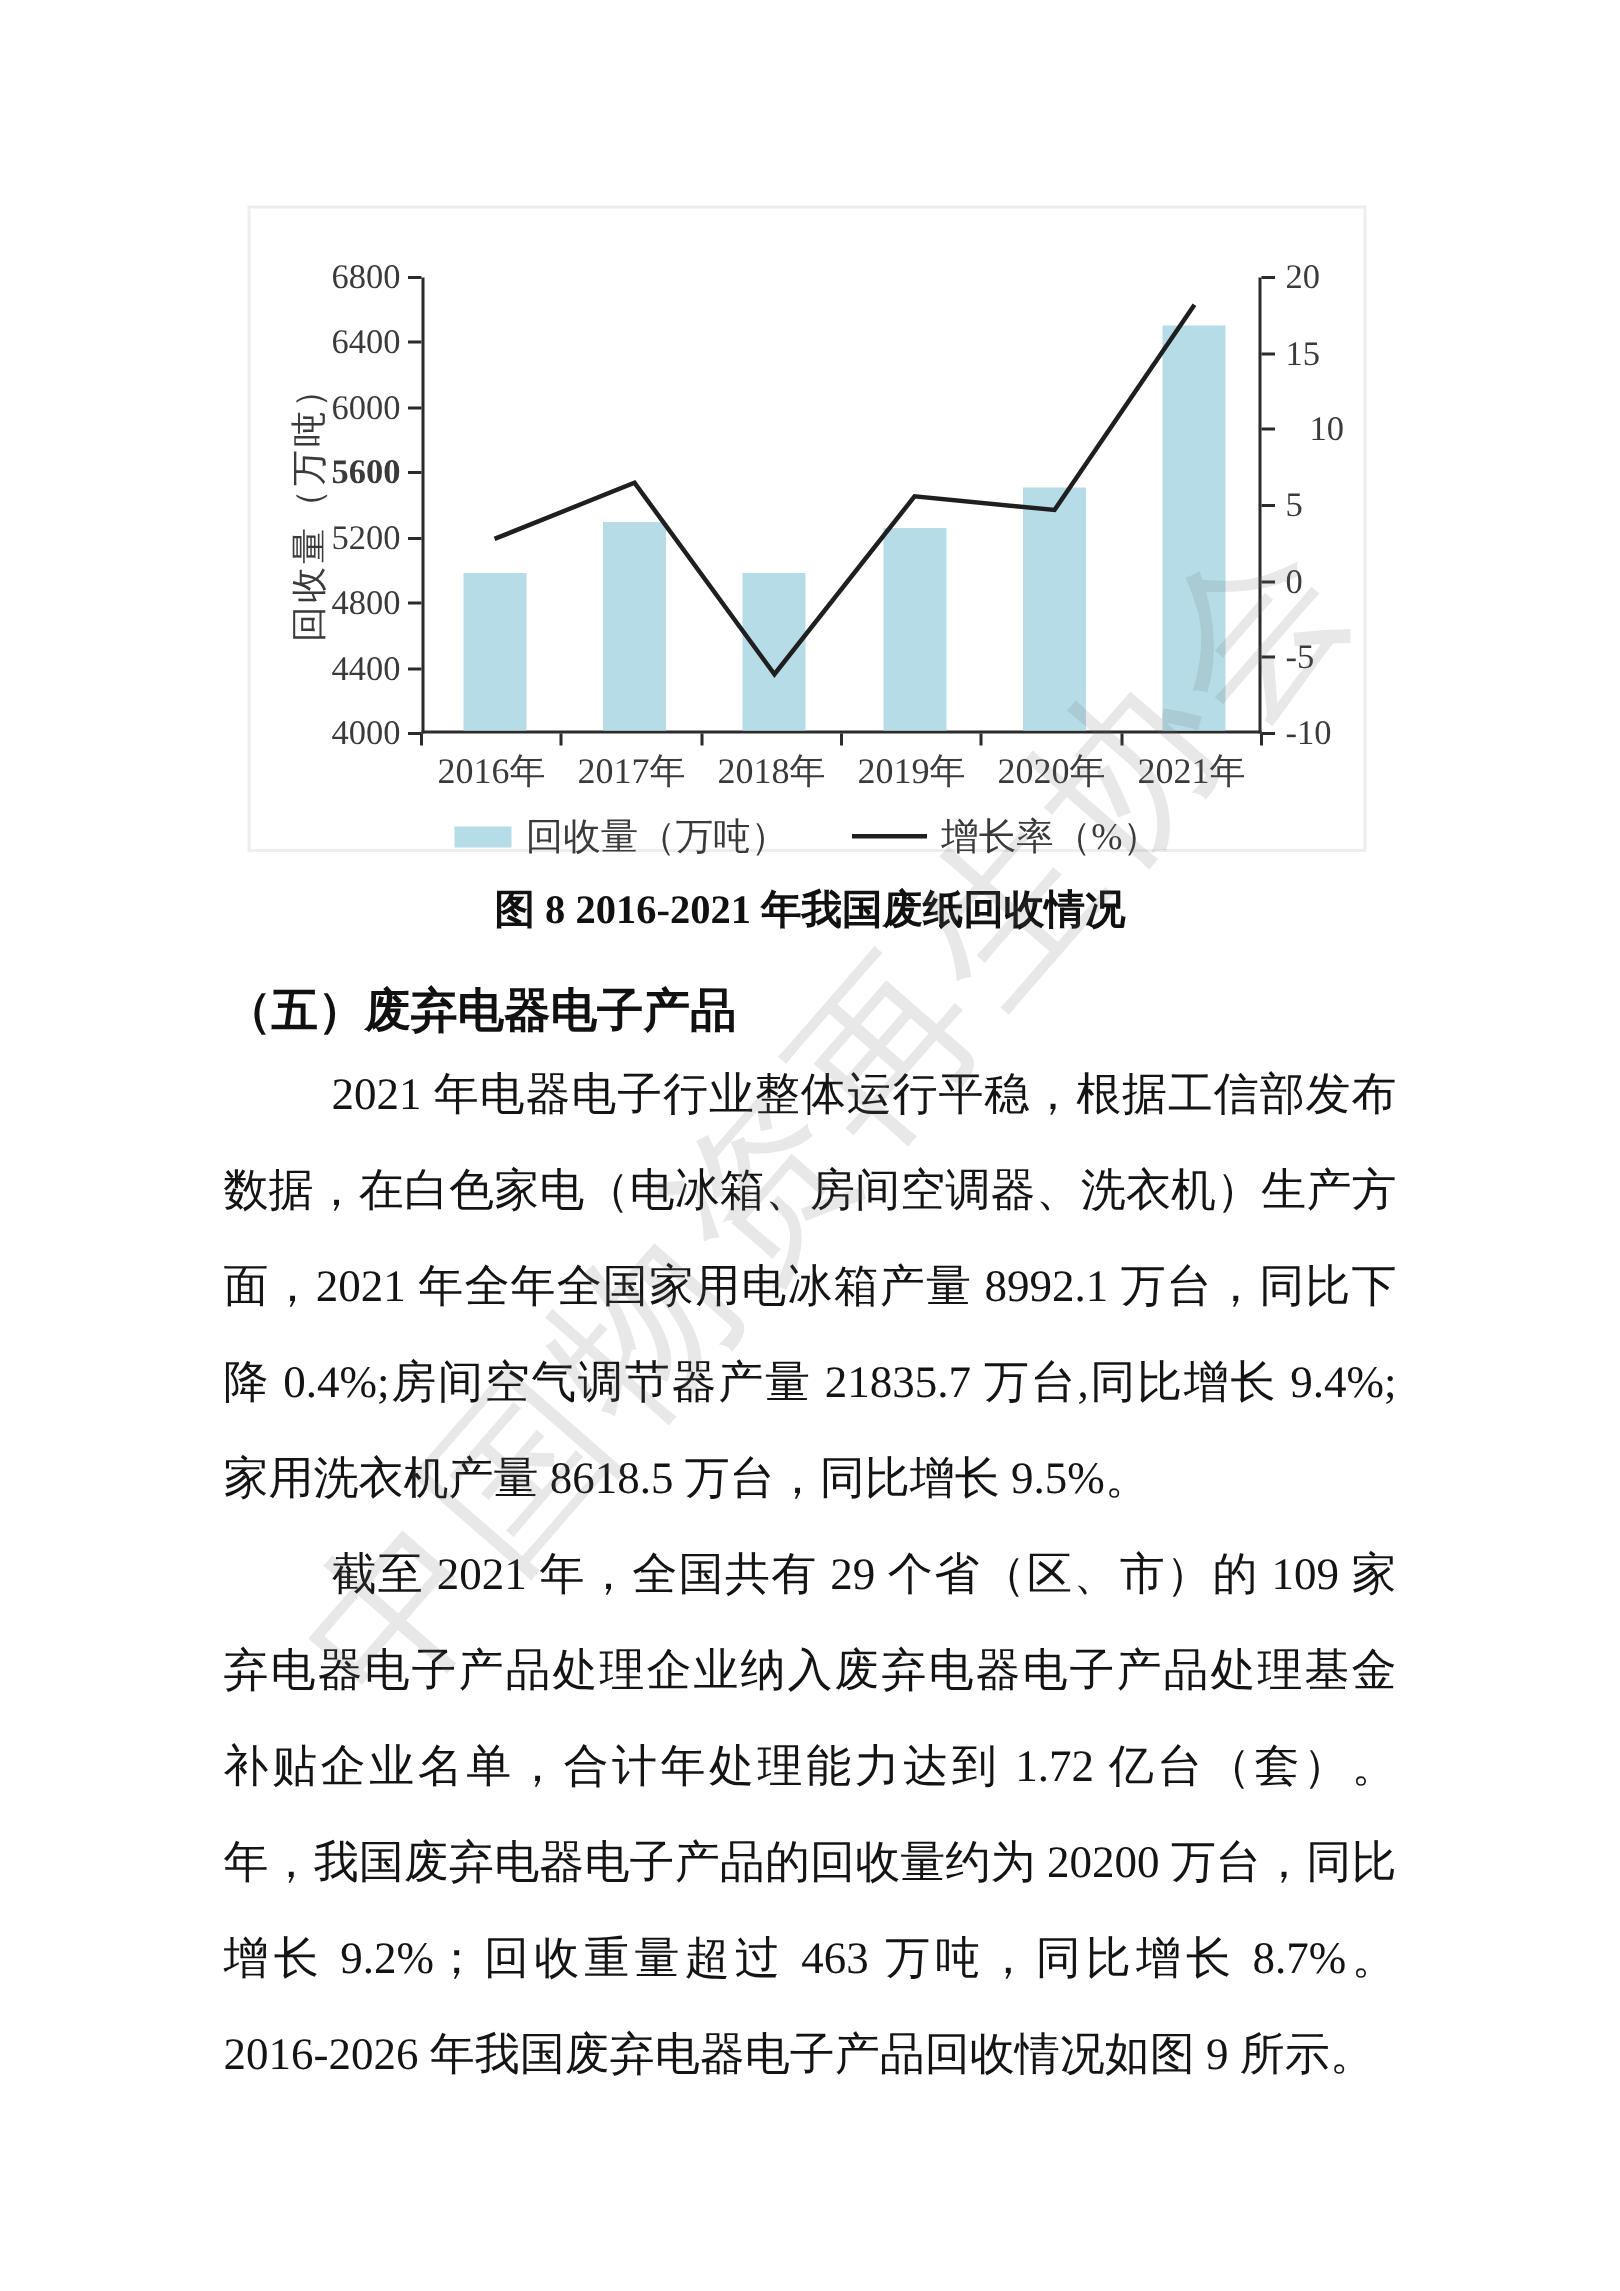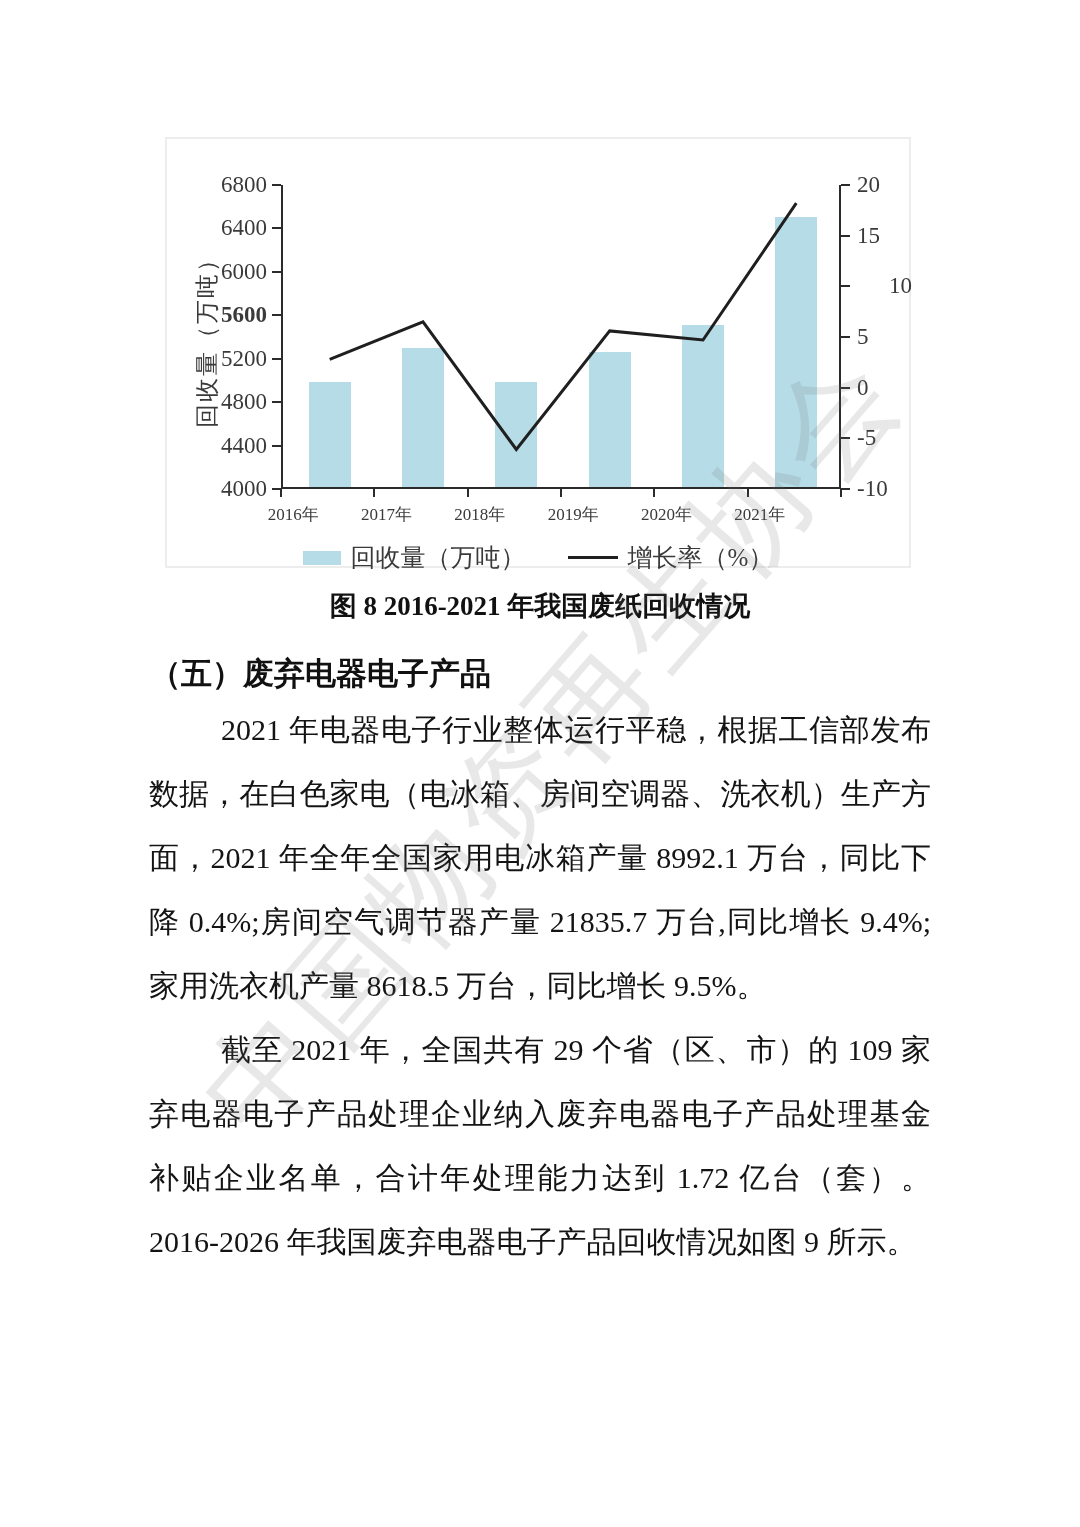--- a/index.html
+++ b/index.html
@@ -10,21 +10,21 @@
   
   .figure{
     position:absolute;left:165px;top:137px;width:746px;height:431px;
     border:2px solid #ededed;background:#fff;box-sizing:border-box;z-index:1;
   }
   .plot{position:absolute;box-sizing:border-box;
     border-left:2px solid #2b2b2b;border-bottom:2px solid #2b2b2b;border-right:2px solid #2b2b2b;}
   .bar{position:absolute;bottom:0;}
   .axlab{position:absolute;font-size:23px;color:#3a3a3a;line-height:24px;}
   .tickmark{position:absolute;background:#2b2b2b;}
-  .cat{position:absolute;font-size:17px;color:#3a3a3a;text-align:left;line-height:26px;}
+  .cat{position:absolute;font-size:24px;color:#3a3a3a;text-align:center;line-height:26px;}
   .ytitle{position:absolute;font-size:24px;color:#3a3a3a;text-align:center;
     transform:rotate(-90deg);letter-spacing:2px;}
   .legend{position:absolute;display:flex;justify-content:center;align-items:center;
     gap:42px;font-size:25px;color:#3a3a3a;}
   .legend-item{display:flex;align-items:center;gap:10px;}
   .caption{position:absolute;left:150px;width:780px;top:590px;text-align:center;
     font-weight:700;font-size:27px;line-height:32px;color:#111;}
   
   .heading{position:absolute;left:150px;width:780px;top:653px;font-weight:700;
     font-size:31px;line-height:42px;color:#111;
@@ -74,21 +74,21 @@
       <div class="axlab" style="left: 22px; width: 78px; top: 251.143px; text-align: right;">4800</div>
       <div class="tickmark" style="left: 105px; width: 9px; height: 2px; top: 262.143px;"></div>
       <div class="axlab" style="left: 22px; width: 78px; top: 294.571px; text-align: right;">4400</div>
       <div class="tickmark" style="left: 105px; width: 9px; height: 2px; top: 305.571px;"></div>
       <div class="axlab" style="left: 22px; width: 78px; top: 338px; text-align: right;">4000</div>
       <div class="tickmark" style="left: 105px; width: 9px; height: 2px; top: 349px;"></div>
       <div class="axlab" style="left: 690px; width: 55px; top: 34px; text-align: left;">20</div>
       <div class="tickmark" style="left: 674px; width: 9px; height: 2px; top: 45px;"></div>
       <div class="axlab" style="left: 690px; width: 55px; top: 84.6667px; text-align: left;">15</div>
       <div class="tickmark" style="left: 674px; width: 9px; height: 2px; top: 95.6667px;"></div>
-      <div class="axlab" style="left: 690px; width: 55px; top: 135.333px; text-align: right;">10</div>
+      <div class="axlab" style="left: 690px; width: 55px; top: 135.333px; text-align: center;">10</div>
       <div class="tickmark" style="left: 674px; width: 9px; height: 2px; top: 146.333px;"></div>
       <div class="axlab" style="left: 690px; width: 55px; top: 186px; text-align: left;">5</div>
       <div class="tickmark" style="left: 674px; width: 9px; height: 2px; top: 197px;"></div>
       <div class="axlab" style="left: 690px; width: 55px; top: 236.667px; text-align: left;">0</div>
       <div class="tickmark" style="left: 674px; width: 9px; height: 2px; top: 247.667px;"></div>
       <div class="axlab" style="left: 690px; width: 55px; top: 287.333px; text-align: left;">-5</div>
       <div class="tickmark" style="left: 674px; width: 9px; height: 2px; top: 298.333px;"></div>
       <div class="axlab" style="left: 690px; width: 55px; top: 338px; text-align: left;">-10</div>
       <div class="tickmark" style="left: 674px; width: 9px; height: 2px; top: 349px;"></div>
       <div class="tickmark" style="left: 113px; top: 350px; width: 2px; height: 8px;"></div>
@@ -123,17 +123,19 @@
 
   <div class="bodytext">
       <div class="bline just" style="text-indent: 72px;">2021 年电器电子行业整体运行平稳，根据工信部发布的</div>
       <div class="bline just">数据，在白色家电（电冰箱、房间空调器、洗衣机）生产方</div>
       <div class="bline just">面，2021 年全年全国家用电冰箱产量 8992.1 万台，同比下</div>
       <div class="bline just">降 0.4%;房间空气调节器产量 21835.7 万台,同比增长 9.4%;</div>
       <div class="bline">家用洗衣机产量 8618.5 万台，同比增长 9.5%。</div>
       <div class="bline just" style="text-indent: 72px;">截至 2021 年，全国共有 29 个省（区、市）的 109 家废</div>
       <div class="bline just">弃电器电子产品处理企业纳入废弃电器电子产品处理基金</div>
       <div class="bline just">补贴企业名单，合计年处理能力达到 1.72 亿台（套）。2021</div>
+      <div class="bline just">年，我国废弃电器电子产品的回收量约为 20200 万台，同比</div>
+      <div class="bline just">增长 9.2%；回收重量超过 463 万吨，同比增长 8.7%。</div>
       <div class="bline">2016-2026 年我国废弃电器电子产品回收情况如图 9 所示。</div>
     </div>
 
 
 </div>
 
 </body></html>

